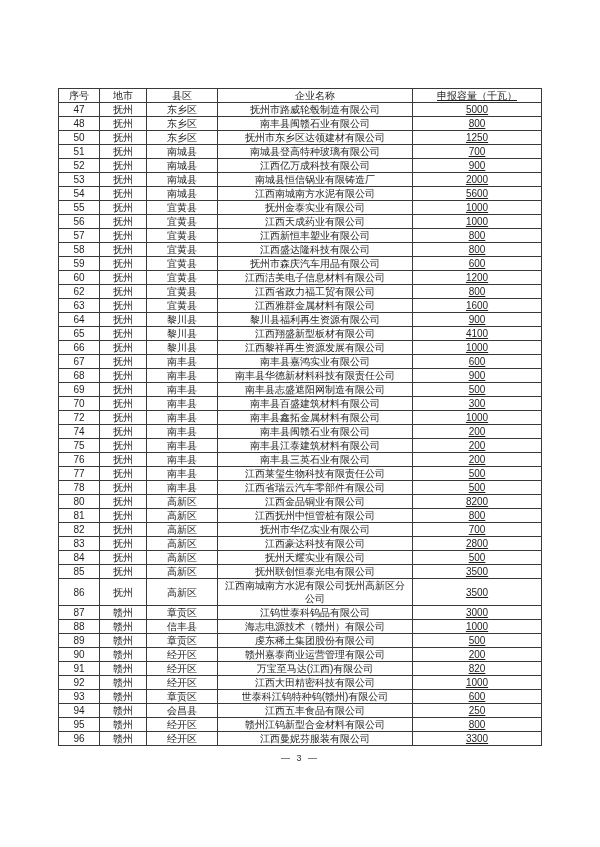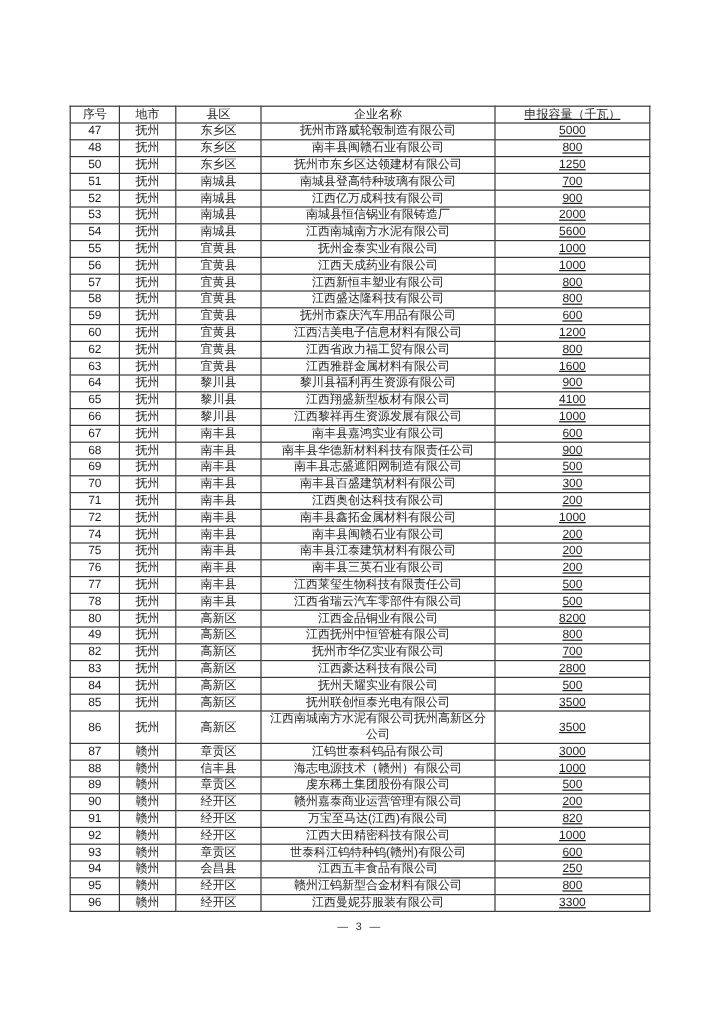--- a/index.html
+++ b/index.html
@@ -214,27 +214,20 @@
           <td class="col-capacity">500</td>
         </tr>
         <tr>
           <td class="col-no">70</td>
           <td class="col-city">抚州</td>
           <td class="col-county">南丰县</td>
           <td class="col-company">南丰县百盛建筑材料有限公司</td>
           <td class="col-capacity">300</td>
         </tr>
         <tr>
-          <td class="col-no">71</td>
-          <td class="col-city">抚州</td>
-          <td class="col-county">南丰县</td>
-          <td class="col-company">江西奥创达科技有限公司</td>
-          <td class="col-capacity">200</td>
-        </tr>
-        <tr>
           <td class="col-no">72</td>
           <td class="col-city">抚州</td>
           <td class="col-county">南丰县</td>
           <td class="col-company">南丰县鑫拓金属材料有限公司</td>
           <td class="col-capacity">1000</td>
         </tr>
         <tr>
           <td class="col-no">74</td>
           <td class="col-city">抚州</td>
           <td class="col-county">南丰县</td>
@@ -270,21 +263,21 @@
           <td class="col-capacity">500</td>
         </tr>
         <tr>
           <td class="col-no">80</td>
           <td class="col-city">抚州</td>
           <td class="col-county">高新区</td>
           <td class="col-company">江西金品铜业有限公司</td>
           <td class="col-capacity">8200</td>
         </tr>
         <tr>
-          <td class="col-no">49</td>
+          <td class="col-no">81</td>
           <td class="col-city">抚州</td>
           <td class="col-county">高新区</td>
           <td class="col-company">江西抚州中恒管桩有限公司</td>
           <td class="col-capacity">800</td>
         </tr>
         <tr>
           <td class="col-no">82</td>
           <td class="col-city">抚州</td>
           <td class="col-county">高新区</td>
           <td class="col-company">抚州市华亿实业有限公司</td>

